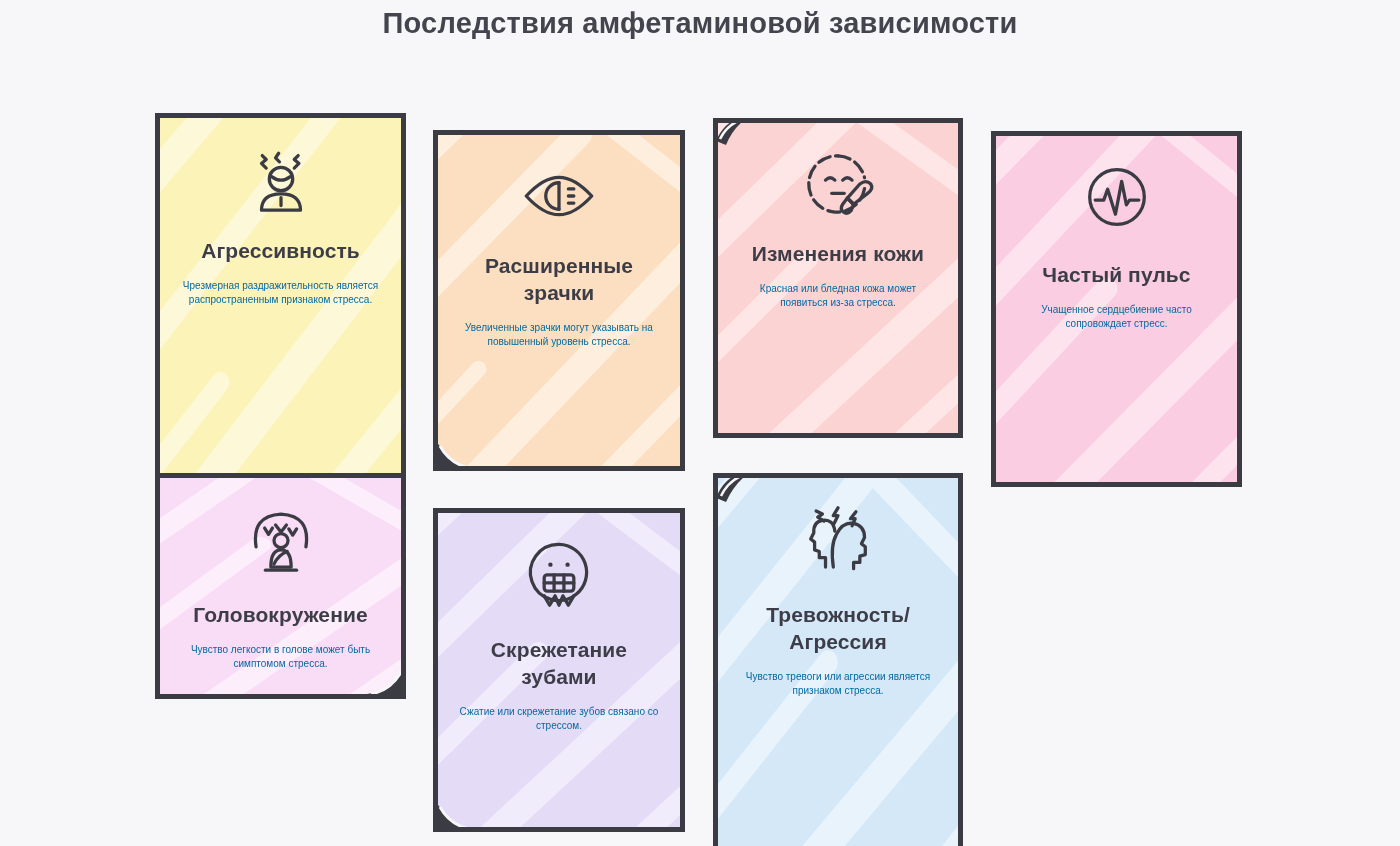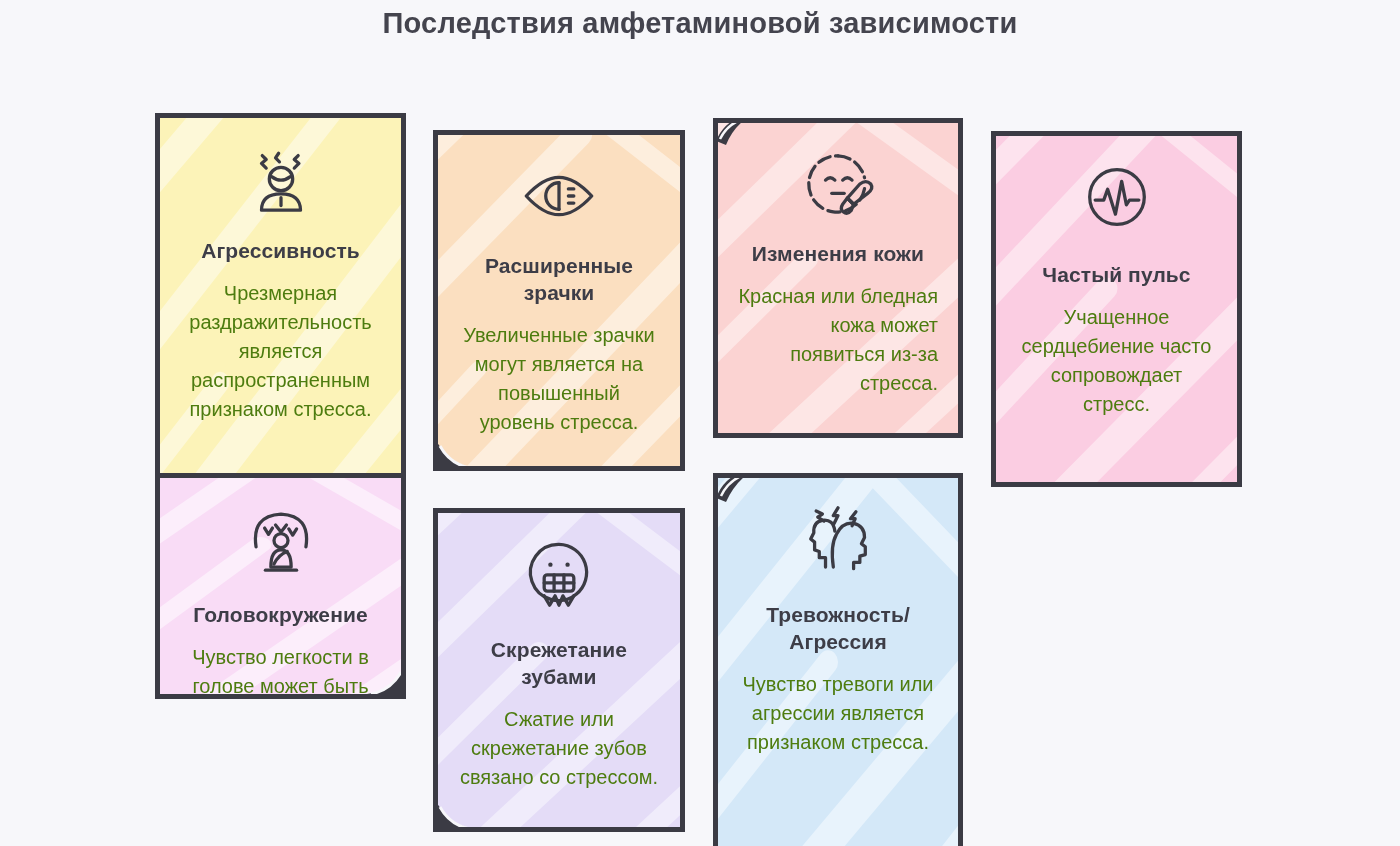--- a/index.html
+++ b/index.html
@@ -82,23 +82,23 @@
   .card-title {
     font-size: 21px;
     font-weight: bold;
     line-height: 1.28;
     color: #3d3d47;
     margin-top: 18px;
     letter-spacing: 0.1px;
   }
 
   .card-desc {
-    font-size: 20px;
+    font-size: 10px;
     line-height: 1.45;
-    color: #4d7c0f;
+    color: #0369a1;
     margin-top: 14px;
   }
 
   
   .fold {
     position: absolute;
     z-index: 5;
     pointer-events: none;
   }
 
@@ -169,29 +169,29 @@
     <div class="card-inner">
       <svg class="card-icon" viewBox="0 0 100 100" fill="none" stroke="#3b3b44" stroke-width="4.2" stroke-linecap="round" stroke-linejoin="round">
         <path d="M8 50 Q30 26 50 26 Q70 26 92 50 Q70 74 50 74 Q30 74 8 50 Z"></path>
         <path d="M50 33 A17 17 0 0 0 50 67"></path>
         <path d="M50 33 L50 67"></path>
         <path d="M62 41 L69 41"></path>
         <path d="M62 50 L69 50"></path>
         <path d="M62 59 L69 59"></path>
       </svg>
       <div class="card-title">Расширенные зрачки</div>
-      <div class="card-desc">Увеличенные зрачки могут является на повышенный уровень стресса.</div>
+      <div class="card-desc">Увеличенные зрачки могут указывать на повышенный уровень стресса.</div>
     </div>
     <svg class="fold" style="left:-8px; bottom:-16px; width:62px; height:48px;" viewBox="0 0 62 48" fill="none">
       <path d="M6 6 Q18 30 44 34 Q26 46 10 38 Q2 26 6 6 Z" fill="#3b3b44"></path>
       <path d="M10 12 Q20 30 40 34" stroke="#f7f7fa" stroke-width="3"></path>
     </svg>
   </div>
 
-  <div class="card" id="card-2" style="border-color: rgb(59, 59, 68); text-align: right;">
+  <div class="card" id="card-2" style="border-color: rgb(59, 59, 68);">
     <div class="tint" style="background: rgb(251, 211, 210);"></div>
     <div class="texture">
       <svg width="100%" height="100%" viewBox="0 0 300 400" preserveAspectRatio="none">
         <g stroke-linecap="round">
           <path d="M-20 80 L90 -30" stroke-width="24" stroke="#fde6e5"></path>
           <path d="M120 -20 L300 120" stroke-width="22" stroke="#fde6e5"></path>
           <path d="M-20 210 L160 20" stroke-width="28" stroke="#fde6e5"></path>
           <path d="M-20 330 L120 180" stroke-width="20" stroke="#fde6e5"></path>
           <path d="M60 410 L300 170" stroke-width="30" stroke="#fde6e5"></path>
           <path d="M170 420 L320 270" stroke-width="22" stroke="#fde6e5"></path>

